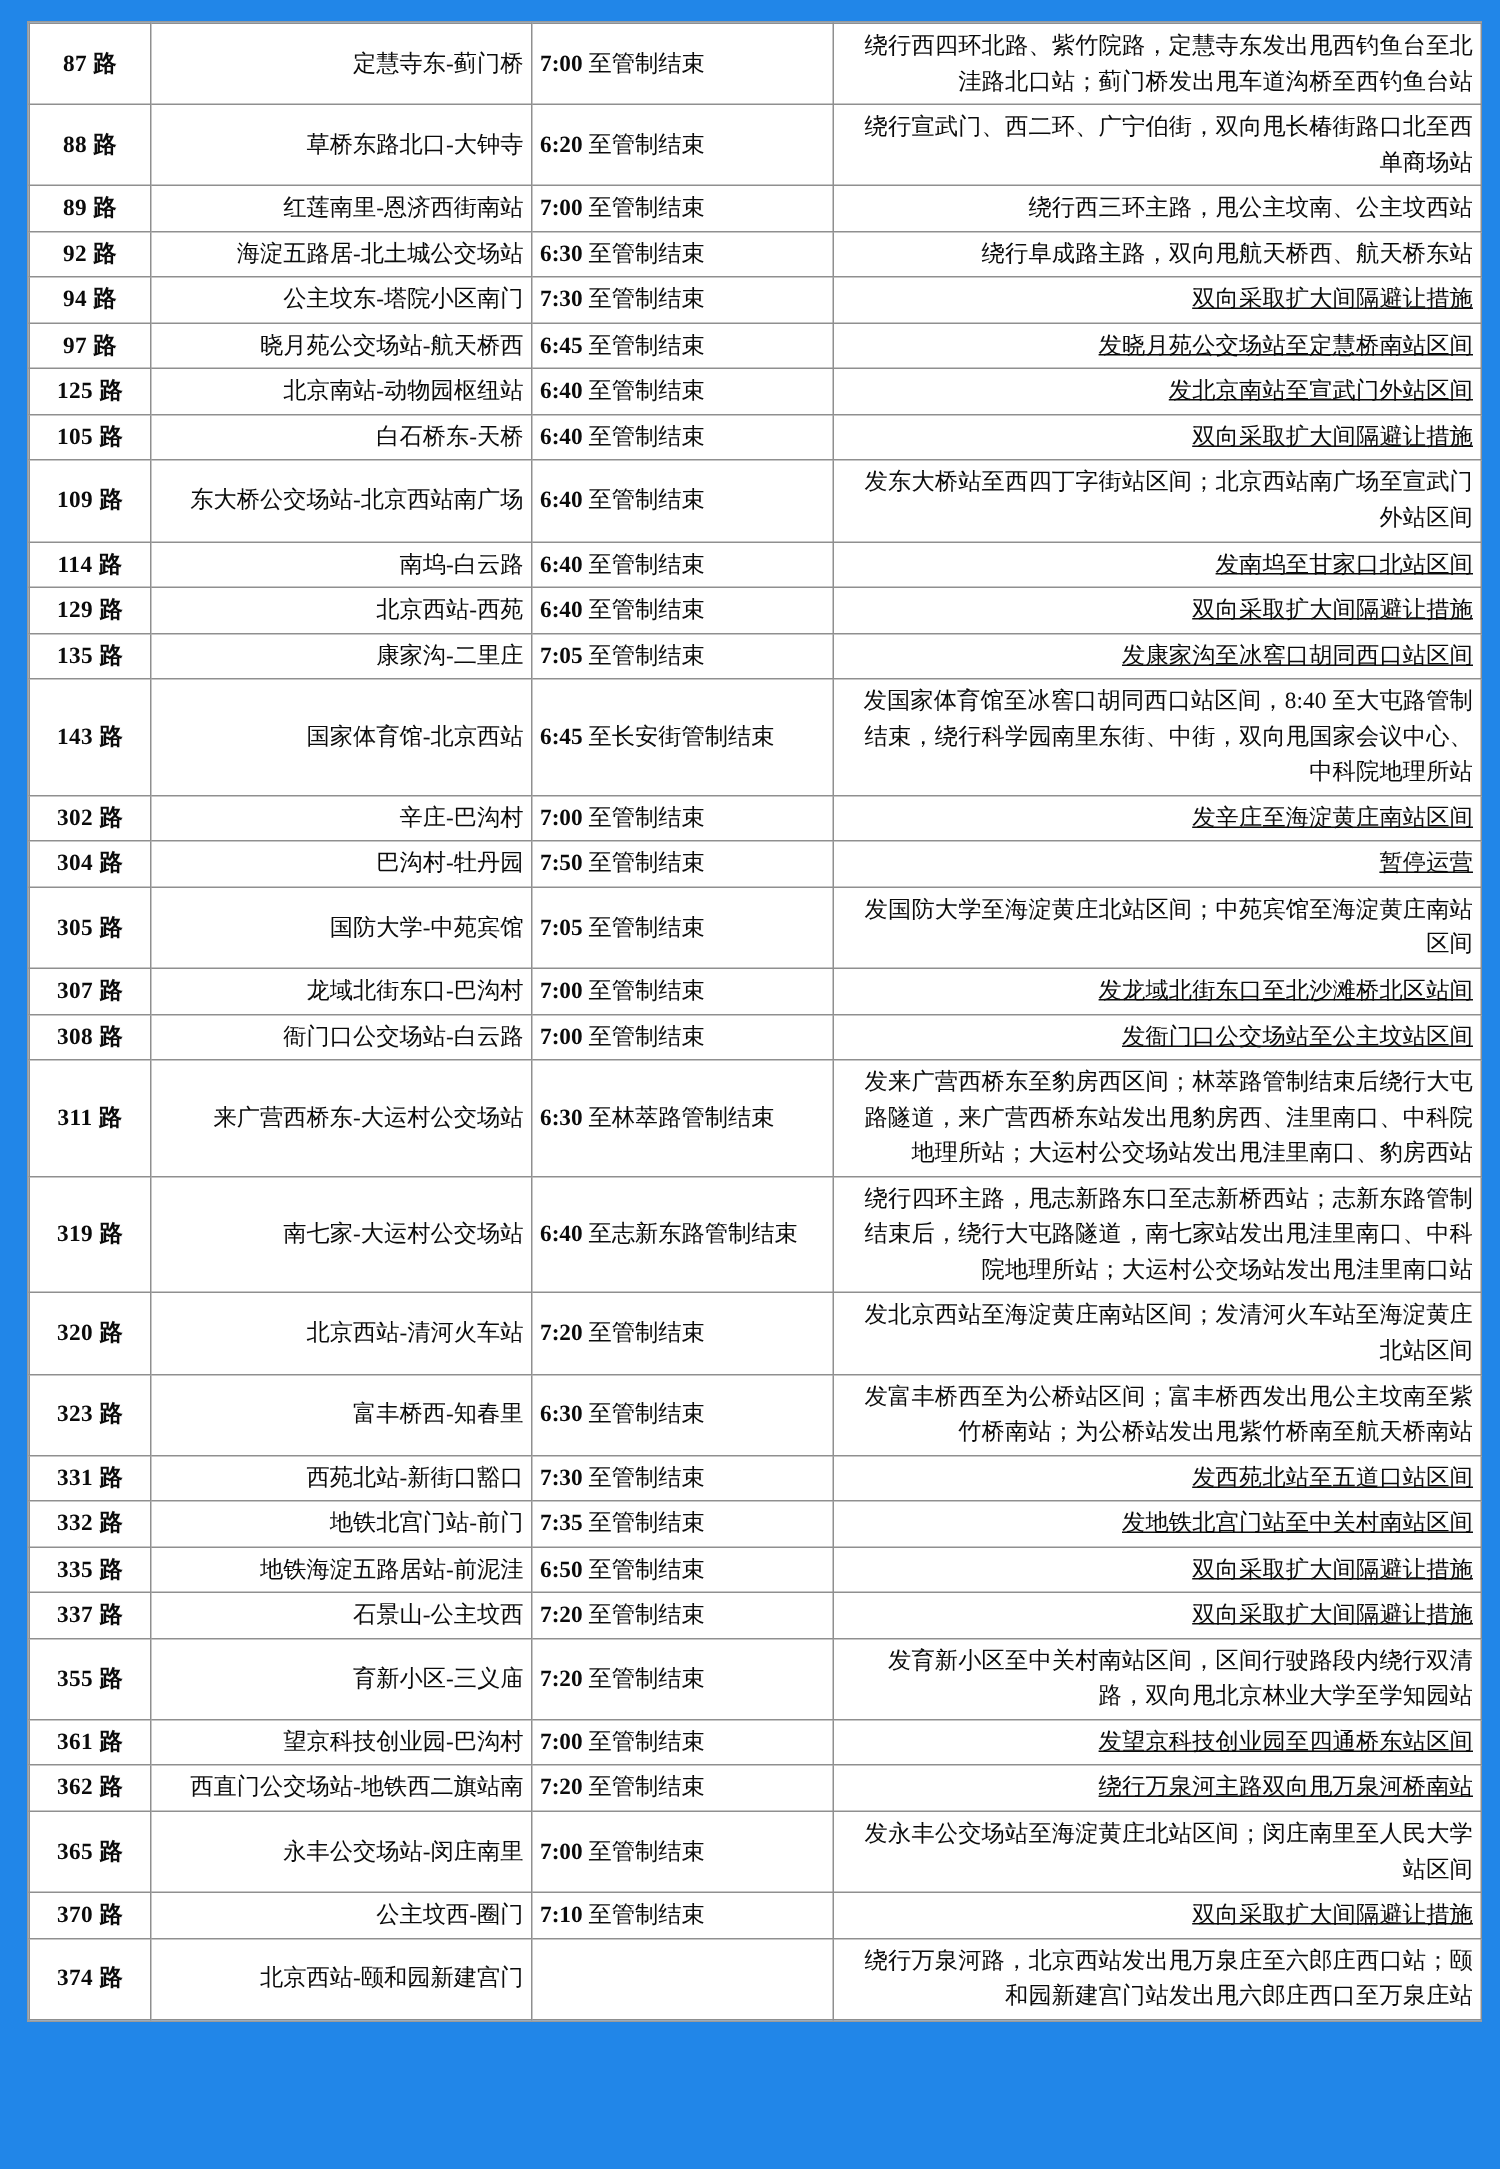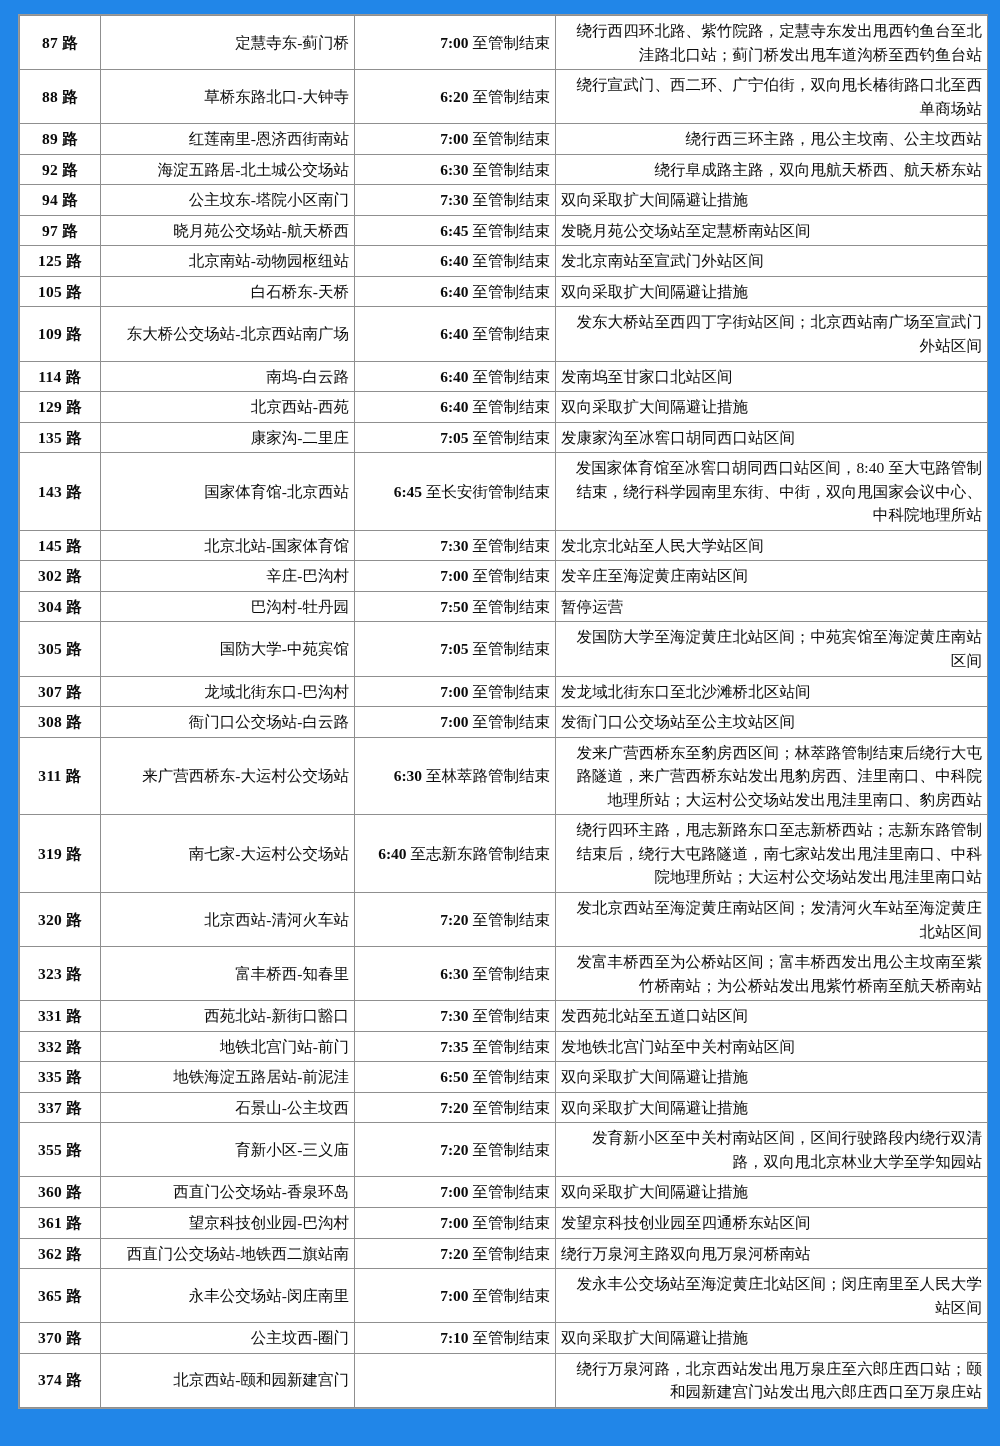--- a/index.html
+++ b/index.html
@@ -52,32 +52,33 @@
   td.route {
     text-align: center;
     font-weight: bold;
     white-space: nowrap;
     letter-spacing: 0.3px;
   }
   td.name {
     text-align: right;
   }
   td.time {
-    text-align: right;
+    text-align: left;
     white-space: nowrap;
   }
   td.time .hh {
     font-weight: bold;
   }
   td.note {
     text-align: right;
     letter-spacing: 0.1px;
   }
   td.note.center {
-    text-align: left;
+    text-align: right;
+    text-decoration: underline;
   }
 </style>
 </head>
 <body>
 
 <div class="page">
   <div class="table-wrap">
     <table class="bus-table">
       <colgroup>
         <col class="c-route">
@@ -158,26 +159,20 @@
             <td class="time"><span class="hh">7:05</span><span> 至管制结束</span></td>
             <td class="note center">发康家沟至冰窖口胡同西口站区间</td>
           </tr>
           <tr>
             <td class="route">143 路</td>
             <td class="name">国家体育馆-北京西站</td>
             <td class="time"><span class="hh">6:45</span><span> 至长安街管制结束</span></td>
             <td class="note">发国家体育馆至冰窖口胡同西口站区间，8:40 至大屯路管制结束，绕行科学园南里东街、中街，双向甩国家会议中心、中科院地理所站</td>
           </tr>
           <tr>
-            <td class="route">145 路</td>
-            <td class="name">北京北站-国家体育馆</td>
-            <td class="time"><span class="hh">7:30</span><span> 至管制结束</span></td>
-            <td class="note center">发北京北站至人民大学站区间</td>
-          </tr>
-          <tr>
             <td class="route">302 路</td>
             <td class="name">辛庄-巴沟村</td>
             <td class="time"><span class="hh">7:00</span><span> 至管制结束</span></td>
             <td class="note center">发辛庄至海淀黄庄南站区间</td>
           </tr>
           <tr>
             <td class="route">304 路</td>
             <td class="name">巴沟村-牡丹园</td>
             <td class="time"><span class="hh">7:50</span><span> 至管制结束</span></td>
             <td class="note center">暂停运营</td>
@@ -246,26 +241,20 @@
             <td class="route">337 路</td>
             <td class="name">石景山-公主坟西</td>
             <td class="time"><span class="hh">7:20</span><span> 至管制结束</span></td>
             <td class="note center">双向采取扩大间隔避让措施</td>
           </tr>
           <tr>
             <td class="route">355 路</td>
             <td class="name">育新小区-三义庙</td>
             <td class="time"><span class="hh">7:20</span><span> 至管制结束</span></td>
             <td class="note">发育新小区至中关村南站区间，区间行驶路段内绕行双清路，双向甩北京林业大学至学知园站</td>
-          </tr>
-          <tr>
-            <td class="route">360 路</td>
-            <td class="name">西直门公交场站-香泉环岛</td>
-            <td class="time"><span class="hh">7:00</span><span> 至管制结束</span></td>
-            <td class="note center">双向采取扩大间隔避让措施</td>
           </tr>
           <tr>
             <td class="route">361 路</td>
             <td class="name">望京科技创业园-巴沟村</td>
             <td class="time"><span class="hh">7:00</span><span> 至管制结束</span></td>
             <td class="note center">发望京科技创业园至四通桥东站区间</td>
           </tr>
           <tr>
             <td class="route">362 路</td>
             <td class="name">西直门公交场站-地铁西二旗站南</td>

